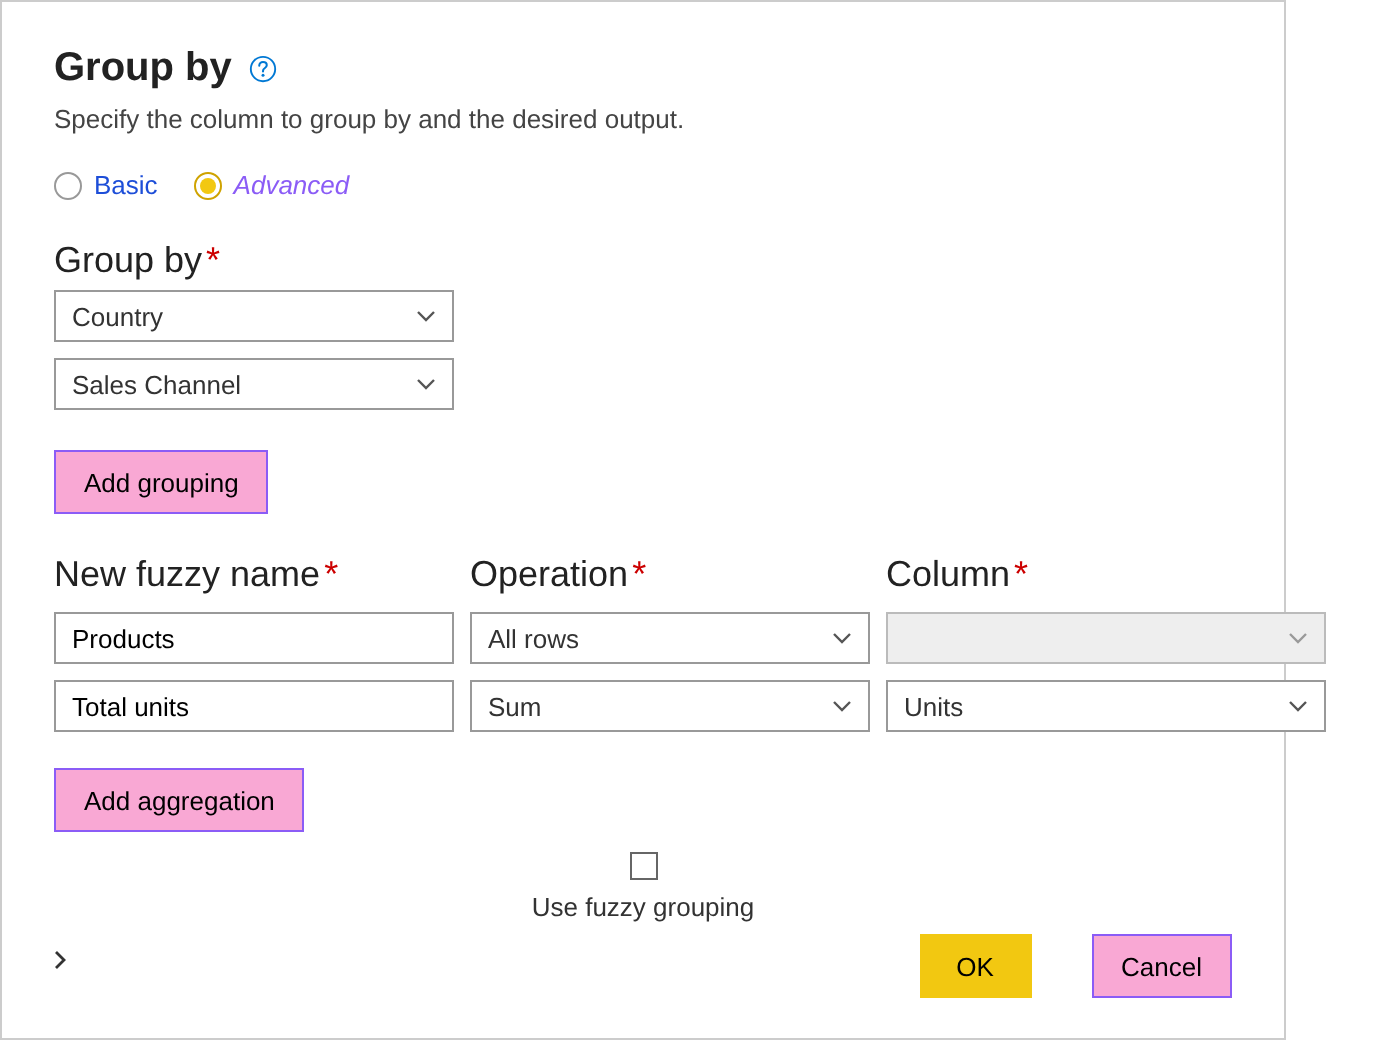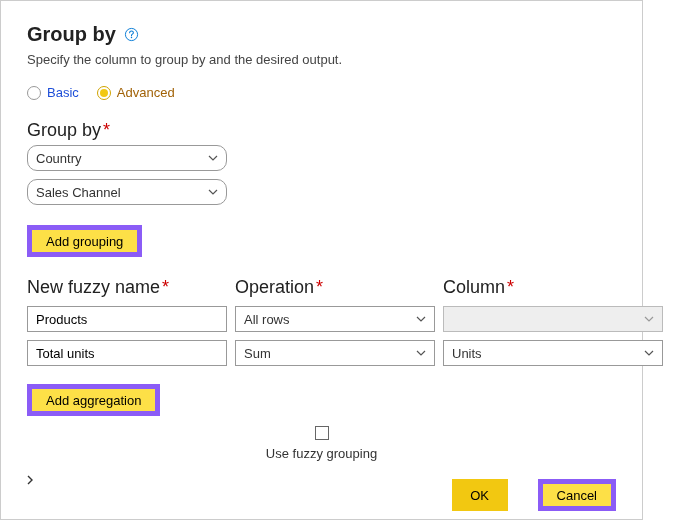--- a/index.html
+++ b/index.html
@@ -36,21 +36,21 @@
     border: 1px solid #999;
     display: flex; align-items: center; justify-content: center;
     background: #fff;
   }
   .radio-outer.selected { border-color: #cfa300; }
   .radio-inner {
     width: 8px; height: 8px; border-radius: 50%;
     background: #f2c811;
   }
   .radio-label { color: #1d4ed8; }
-  .radio-label.selected { color: #a16207; font-weight: 400; }
+  .radio-label.selected { color: #8b5cf6; font-weight: 400; font-style: italic; }
   .field-label { font-size: 18px; color: #222; margin-bottom: 4px; }
   .req { color: #c00; margin-left: 2px; }
   .select {
     height: 26px;
     border: 1px solid #999;
     background: #fff;
     display: flex; align-items: center; justify-content: space-between;
     padding: 0 8px;
     cursor: pointer;
   }
@@ -64,24 +64,24 @@
   .text-input {
     height: 26px;
     border: 1px solid #999;
     padding: 0 8px;
     font-family: inherit;
     font-size: 13px;
     width: 100%;
     outline: none;
   }
   .group-by-block { margin-bottom: 10px; }
-  .w200 { width: 200px; border-radius: 10px; }
+  .w200 { width: 200px; }
   .btn {
-    border: 5px solid #8b5cf6;
-    background: #fde047;
+    border: 1px solid #8b5cf6;
+    background: #f9a8d4;
     padding: 0 14px;
     height: 32px;
     font-family: inherit;
     font-size: 13px;
     cursor: pointer;
     display: inline-flex; align-items: center; justify-content: center;
   }
   .row-grid {
     display: grid;
     grid-template-columns: 200px 200px 220px;
@@ -97,21 +97,21 @@
   .section-gap { margin-top: 20px; }
   .check-row { display: flex; align-items: center; gap: 6px; margin-top: 10px; flex-direction: column; }
   .checkbox {
     width: 14px; height: 14px; border: 1px solid #666; background: #fff;
   }
   .expander { display: flex; align-items: center; gap: 6px; margin-top: 12px; cursor: pointer; }
   .expander-label { font-weight: 600; color: #222; }
   .footer {
     position: absolute;
     right: 26px;
-    bottom: 8px;
+    bottom: 20px;
     display: flex;
     gap: 10px;
   }
   .btn.primary {
     background: #f2c811;
     border: 1px solid #f2c811;
     min-width: 56px;
   }
   .btn.secondary { min-width: 70px; margin-left: 20px; }
 </style>

